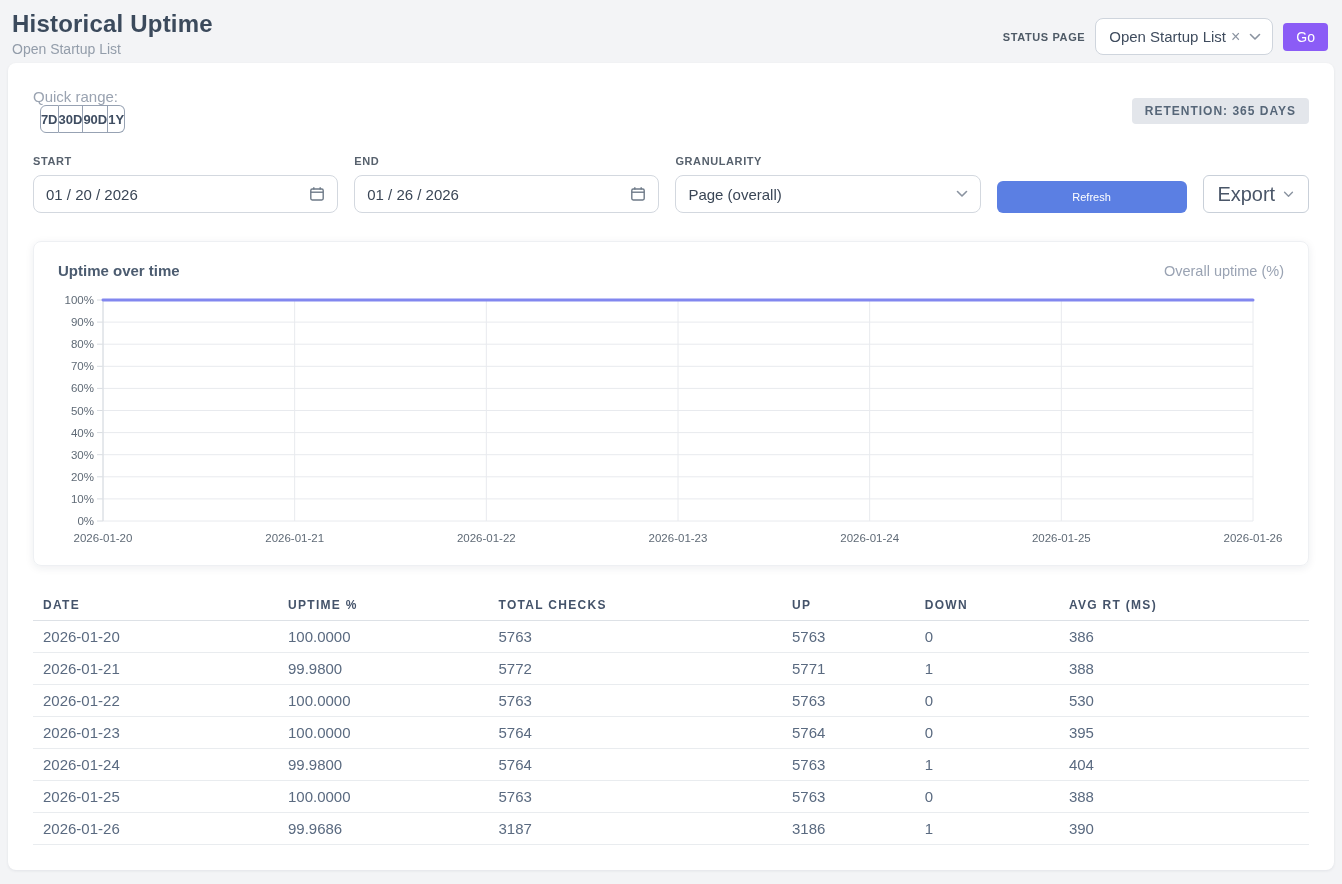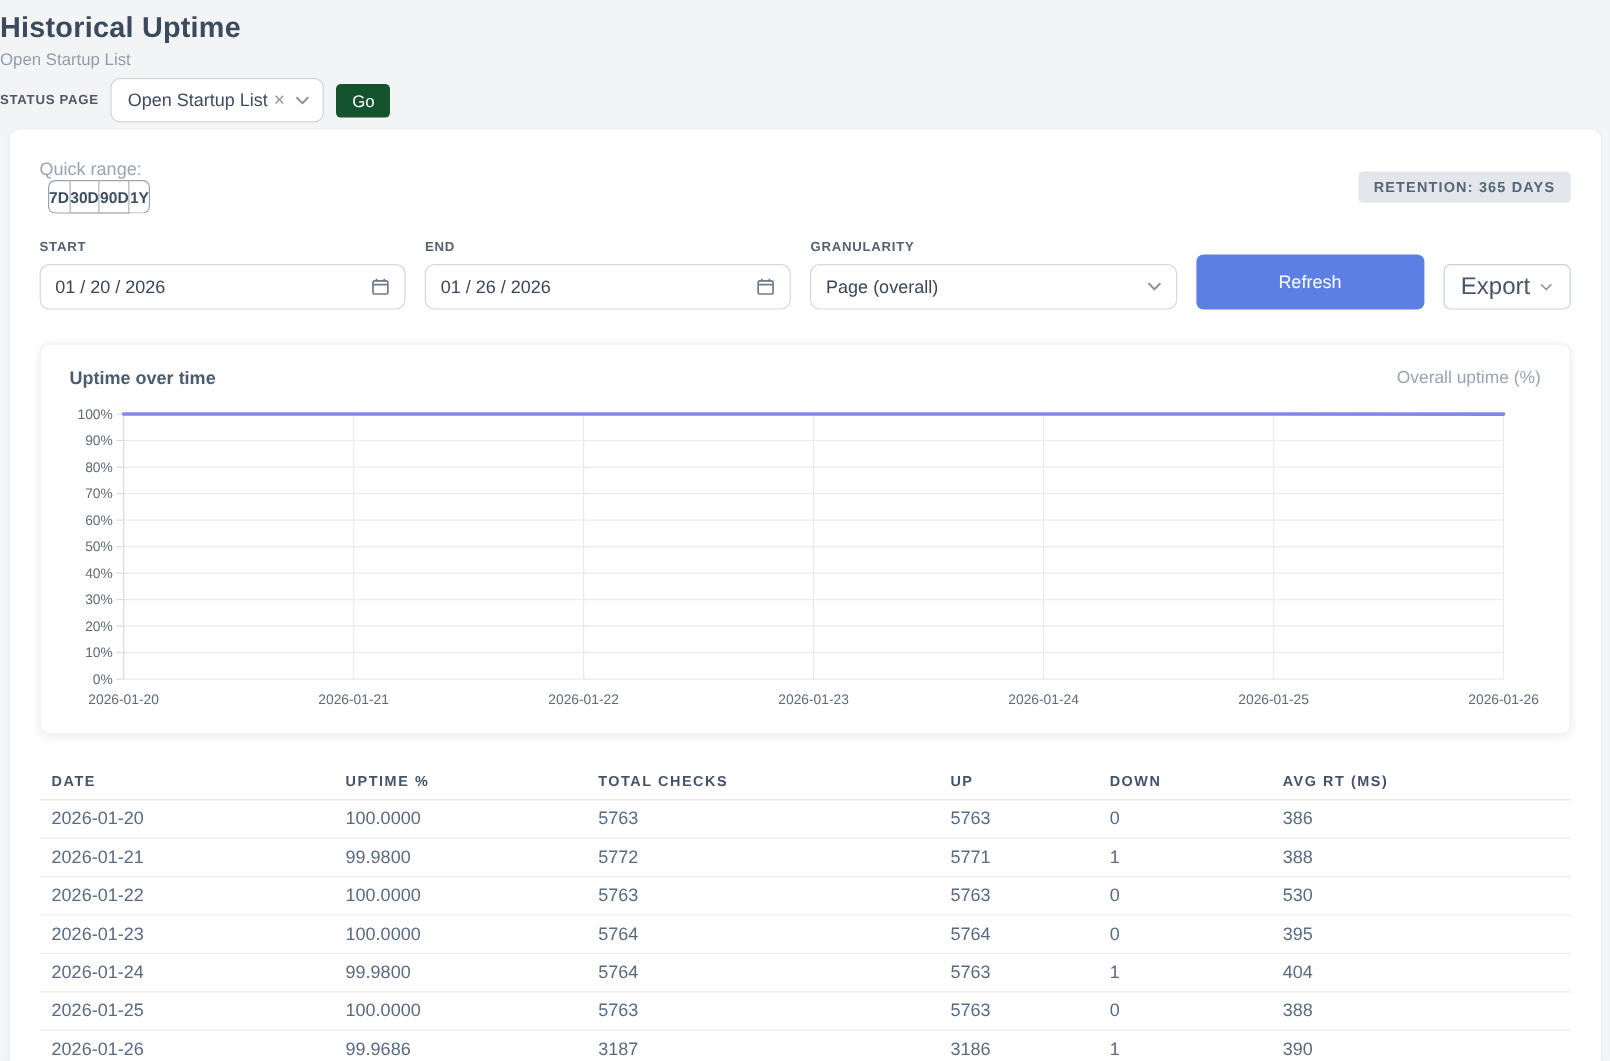--- a/index.html
+++ b/index.html
@@ -5,34 +5,34 @@
   * { box-sizing: border-box; }
   html,body { margin:0; padding:0; }
   body {
     width:1342px; height:884px; overflow:hidden;
     background:#f3f4f6;
     font-family:"Liberation Sans", sans-serif;
     color:#3c4b5d;
   }
 
   
-  .topbar { display:flex; justify-content:space-between; align-items:flex-start; padding:10px 14px 6px 0;flex-direction:column; }
+  .topbar { display:flex; justify-content:space-between; align-items:flex-start; padding:10px 14px 6px 12px; }
   .page-title { margin:0; font-size:24px; font-weight:700; color:#3b4a5c; letter-spacing:.2px; }
   .page-subtitle { font-size:14px; color:#939daa; margin-top:3px; }
   .topbar-right { display:flex; align-items:center; gap:10px; margin-top:8px; }
   .statuspage-label { font-size:11px; font-weight:600; color:#4e5a66; letter-spacing:.6px; }
   .select-box {
     background:#fff; border:1px solid #cfd5dd; border-radius:8px; height:37px;
     display:flex; align-items:center; padding:0 11px 0 13px; font-size:15px; color:#3f4c5e; gap:5px;
     cursor:pointer;
   }
   .clear-x { color:#8a93a0; font-size:16px; line-height:1; cursor:pointer; }
   .chev { stroke:#8a93a0; fill:none; stroke-width:1.6; stroke-linecap:round; stroke-linejoin:round; }
   .go-btn {
-    background:#14532d; color:#fff; border:none; border-radius:4px; height:28px;
+    background:#8b5cf6; color:#fff; border:none; border-radius:4px; height:28px;
     padding:0 13px; font-size:14px; font-family:inherit; cursor:pointer;
   }
 
   
   .panel {
     margin:0 8px; background:#fff; border-radius:8px;
     box-shadow:0 1px 3px rgba(25,39,60,.08);
     padding:25px;
   }
 
@@ -55,36 +55,36 @@
   .row2 { margin-top:22px; display:flex; gap:16px; align-items:flex-end; }
   .field { width:307px; }
   .field-label { font-size:11px; font-weight:600; color:#57616d; letter-spacing:.6px; margin-bottom:8px; }
   .input {
     height:38px; border:1px solid #d3d8df; border-radius:8px; background:#fff;
     display:flex; align-items:center; justify-content:space-between;
     padding:0 12px; font-size:15px; color:#3a4656; cursor:pointer;
   }
   .cal-icon { stroke:#6e7a88; fill:none; stroke-width:1.4; }
   .refresh-btn {
-    width:191px; height:46px; border:none; border-radius:6px; background:#5b7fe3;
-    color:#fff; font-size:15px; font-family:inherit; cursor:pointer;
+    width:191px; height:32px; border:none; border-radius:6px; background:#5b7fe3;
+    color:#fff; font-size:11px; font-family:inherit; cursor:pointer;
   }
   .export-btn {
     width:107px; height:38px; border:1px solid #c9d0d9; border-radius:6px; background:#fff;
     font-size:20px; color:#4a5668; font-family:inherit; cursor:pointer;
     display:flex; align-items:center; justify-content:center; gap:8px;
   }
 
   
   .chart-card {
     margin-top:28px; border:1px solid #eef0f3; border-radius:8px;
     box-shadow:0 2px 8px rgba(25,39,60,.08);
     padding:20px 24px 12px 24px;
   }
-  .chart-head { display:flex; justify-content:space-between; align-items:flex-start; margin-bottom:14px; }
+  .chart-head { display:flex; justify-content:space-between; align-items:flex-end; margin-bottom:14px; }
   .chart-title { font-size:15px; font-weight:700; color:#4c5c70; }
   .chart-legend { font-size:14.5px; color:#9aa3b3; }
   .tick { font-family:"Liberation Sans",sans-serif; font-size:11.5px; fill:#5f6a76; }
 
   
   .data-table { width:100%; border-collapse:collapse; margin-top:24px; }
   .data-table th {
     font-size:12px; font-weight:700; color:#44536a; letter-spacing:1.3px;
     text-align:left; padding:8px 10px; border-bottom:1px solid #dde1e6;
   }

